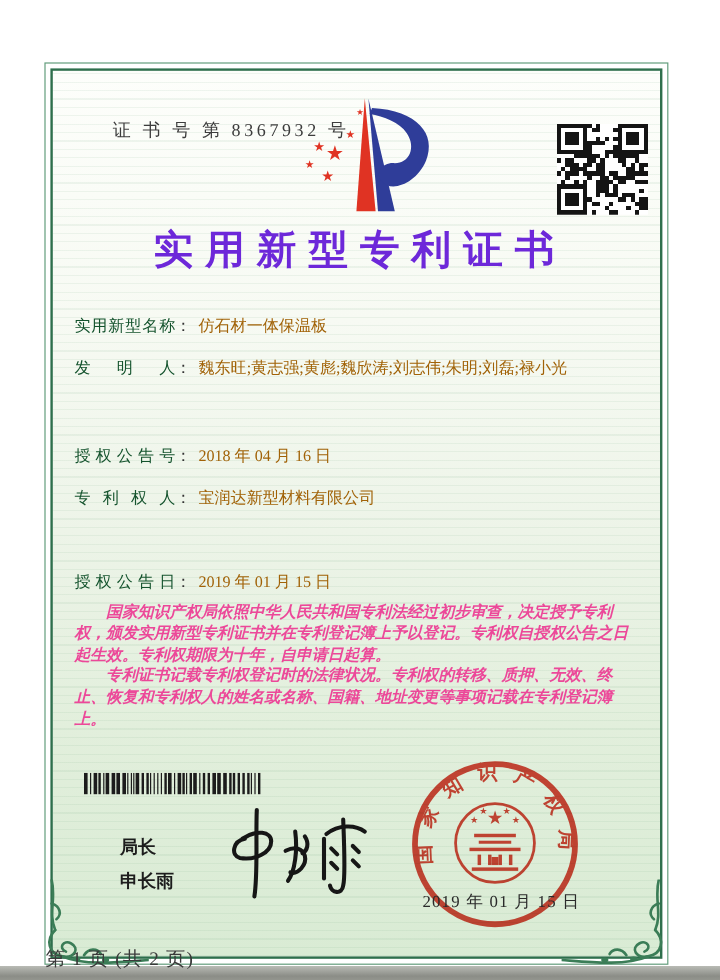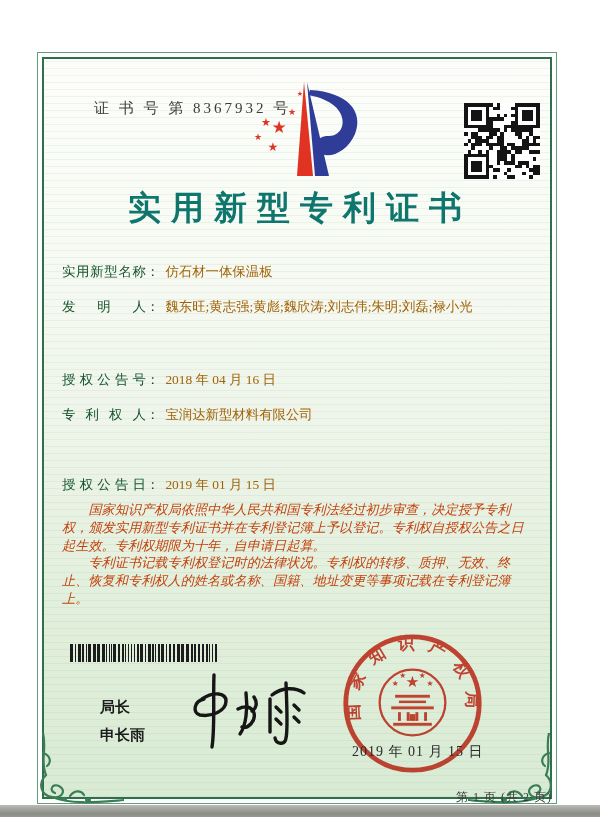--- a/index.html
+++ b/index.html
@@ -21,43 +21,43 @@
     background:repeating-linear-gradient(0deg,rgba(110,165,125,.10) 0 1px,transparent 1px 7px);
     pointer-events:none;
   }
   .cert-no{
     position:absolute;left:62px;top:99px;font-size:15px;color:#3c3c3c;letter-spacing:3px;margin-left:32px;
   }
   .logo{position:absolute;left:248px;top:78px;}
   .qr{position:absolute;left:464px;top:103px;width:76px;height:76px;}
   .title{
     position:absolute;left:38px;top:186px;width:514px;text-align:center;
-    font-size:33px;font-weight:700;color:#0f766e;letter-spacing:10px;text-indent:10px;
+    font-size:33px;font-weight:700;color:#6d28d9;letter-spacing:10px;text-indent:10px;
   }
   .row{position:absolute;left:62px;width:476px;font-size:13.4px;color:#2e2e2e;white-space:nowrap;}
   .r1{top:263px}.r2{top:298px}.r3{top:336px}.r4{top:371px}.r5{top:406px}.r6{top:441px}.r7{top:476px}
   .flabel{
     display:inline-block;width:84px;text-align:justify;text-align-last:justify;
     color:#14532d;vertical-align:top;
   }
   .fcolon{color:#333;}
   .fvalue{margin-left:6px;color:#a16207;}
   .grant2{position:absolute;left:248px;top:0;}
   .paras{
     position:absolute;left:62px;top:501px;width:470px;
-    font-size:13.2px;line-height:17.8px;color:#c2410c;font-style:italic;
+    font-size:13.2px;line-height:17.8px;color:#ec4899;font-style:italic;font-weight:bold;
   }
   .paras p{margin:0;text-indent:2em;}
   .barcode{position:absolute;left:70px;top:644px;width:150px;height:18px;}
   .commish{position:absolute;left:100px;top:693px;font-family:"Liberation Sans","DejaVu Sans",sans-serif;
     font-size:15px;font-weight:700;color:#1d1d1d;line-height:28px;}
   .signature{position:absolute;left:188px;top:668px;}
   .seal{position:absolute;left:340px;top:631px;opacity:.93;mix-blend-mode:multiply;z-index:3;}
   .seal-date{position:absolute;left:352px;top:743px;font-size:14px;color:#2a2a2a;letter-spacing:1px;z-index:4;}
-  .footer{position:absolute;left:38px;top:789px;width:514px;text-align:right;font-size:12px;color:#3a3a3a;letter-spacing:1px;z-index:2;}
+  .footer{position:absolute;left:38px;top:789px;width:514px;text-align:left;font-size:16px;color:#3a3a3a;letter-spacing:1px;z-index:2;}
   .flourish{position:absolute;z-index:2;}
   .fl-left{left:36px;top:733px;}
   .fl-right{left:468px;top:733px;transform:scaleX(-1);}
   .edge-shadow{
     position:absolute;left:0;top:805px;width:600px;height:12px;
     background:linear-gradient(180deg,#b9bbb5 0%,#8b8d87 70%,#94968f 100%);
   }
   svg text.star{font-family:"DejaVu Sans",sans-serif;}
 </style>
 </head>

